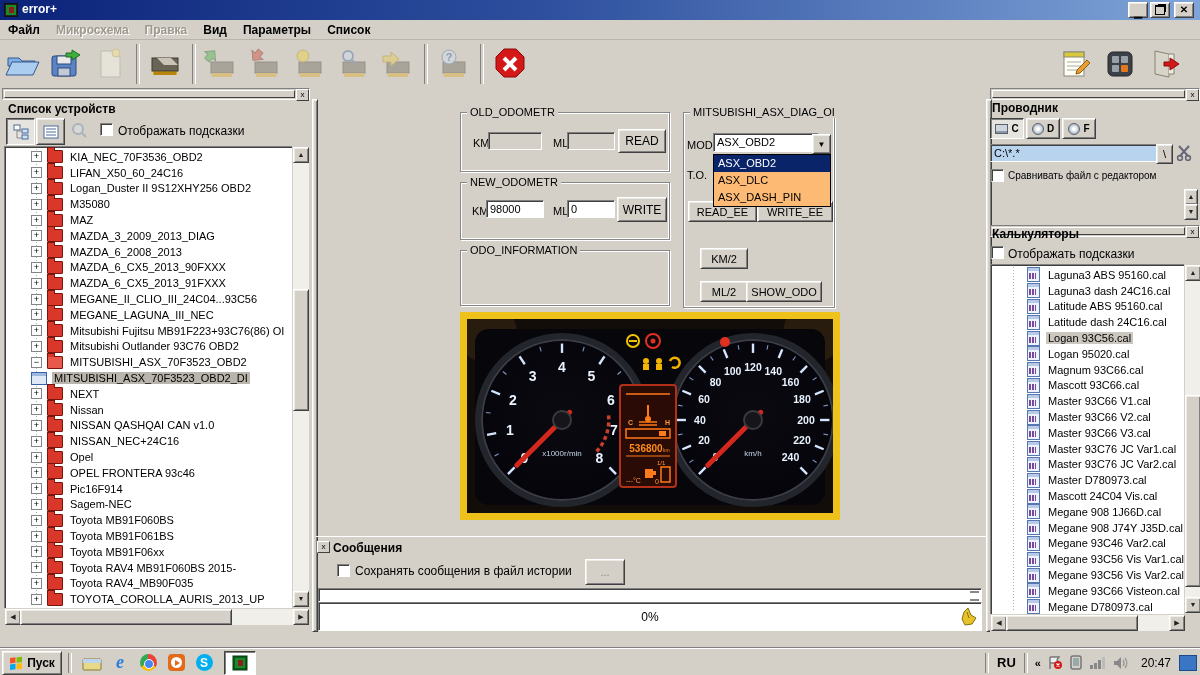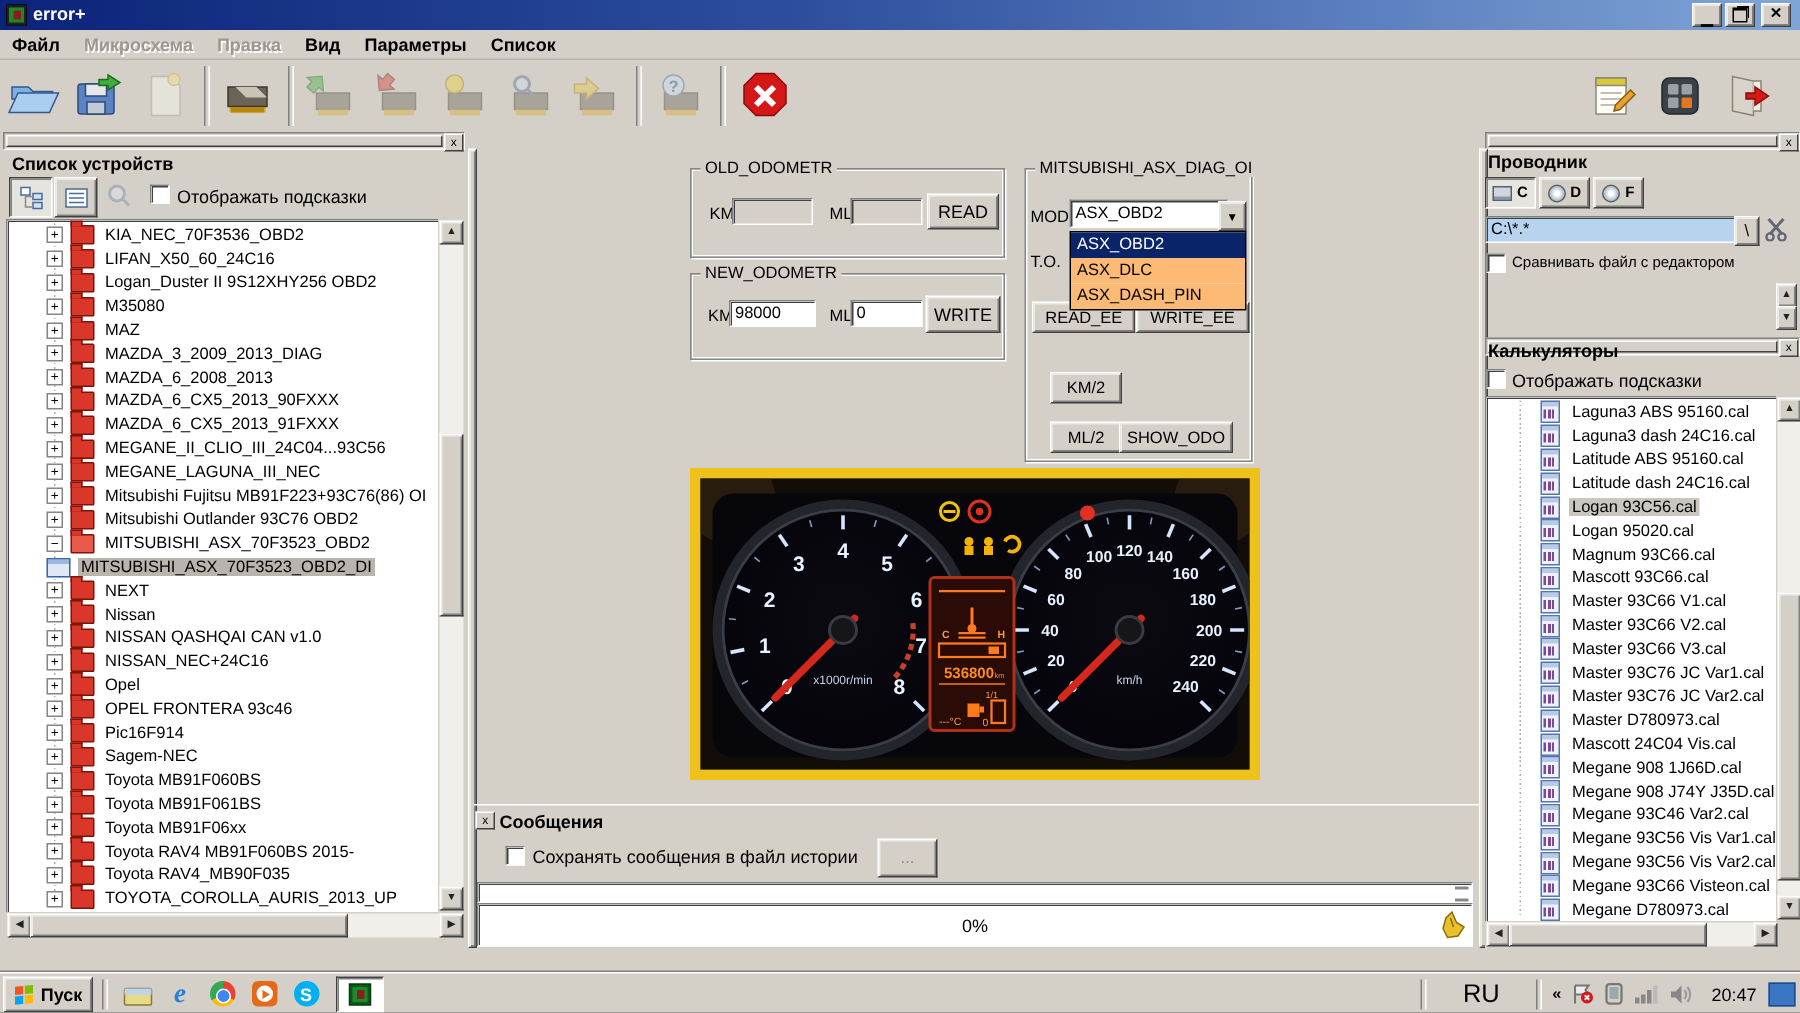--- a/index.html
+++ b/index.html
@@ -438,20 +438,23 @@
 
   <div class="abs group" style="left:460px;top:182px;width:208px;height:56px">
     <span class="gtitle">NEW_ODOMETR</span>
     <span class="abs" style="left:11px;top:22px">KM</span>
     <input class="field" style="left: 25px; top: 17px; width: 50px; height: 16px;" value="98000">
     <span class="abs" style="left:92px;top:22px">ML</span>
     <input class="field" style="left: 106px; top: 17px; width: 40px; height: 16px;" value="0">
     <div class="abs btn" style="left:156px;top:14px;width:48px;height:23px;font-size:12px">WRITE</div>
   </div>
 
+  <div class="abs group" style="left:460px;top:250px;width:208px;height:54px">
+    <span class="gtitle">ODO_INFORMATION</span>
+  </div>
 
   <div class="abs group" style="left:683px;top:112px;width:150px;height:194px;overflow:visible">
     <span class="gtitle" style="max-width:140px;overflow:hidden">MITSUBISHI_ASX_DIAG_OI</span>
     <span class="abs" style="left:3px;top:26px">MODE</span>
     <span class="abs" style="left:3px;top:56px">T.O.</span>
 
     <div class="abs" style="left:29px;top:20px;width:118px;height:20px">
       <div class="field" style="left:0;top:0;width:98px;height:17px;line-height:17px">ASX_OBD2</div>
       <div class="abs btn" style="right:0;top:1px;width:17px;height:18px">
         <span style="font-size:8px">▼</span>
@@ -801,21 +804,21 @@
     </div>
     <div class="btn pressed" style="width:30px;height:22px;margin-left:6px;background:#fff">
       <svg width="16" height="16">
         <rect x="1" y="1" width="14" height="14" fill="#0b5a18" stroke="#063a0e"></rect>
         <rect x="3" y="3" width="10" height="10" fill="#1d8a2a"></rect>
           <rect x="6" y="5" width="5" height="6" fill="#8a1d1d"></rect>
       </svg>
     </div>
     <div style="flex:1"></div>
     <div class="tsep" style="height:20px;margin:0 4px"></div>
-    <span style="font-size:17px;font-weight:normal;margin:0 20px">RU</span>
+    <span style="font-size:13px;font-weight:bold;margin:0 4px">RU</span>
     <div class="tsep" style="height:20px;margin:0 4px"></div>
     <span class="trayicon" style="font-weight:bold;font-size:11px">«</span>
     <span class="trayicon">
       <svg width="16" height="15">
           <path d="M3 2 v12 M3 2 h9 l-2 3 2 3 h-9" fill="#eee" stroke="#777" stroke-width="1.4"></path>
           <circle cx="11" cy="10" r="4" fill="#d41717"></circle>
           <path d="M9.5 8.5 l3 3 M12.5 8.5 l-3 3" stroke="#fff" stroke-width="1.2"></path>
         </svg>
     </span>
     <span class="trayicon">

